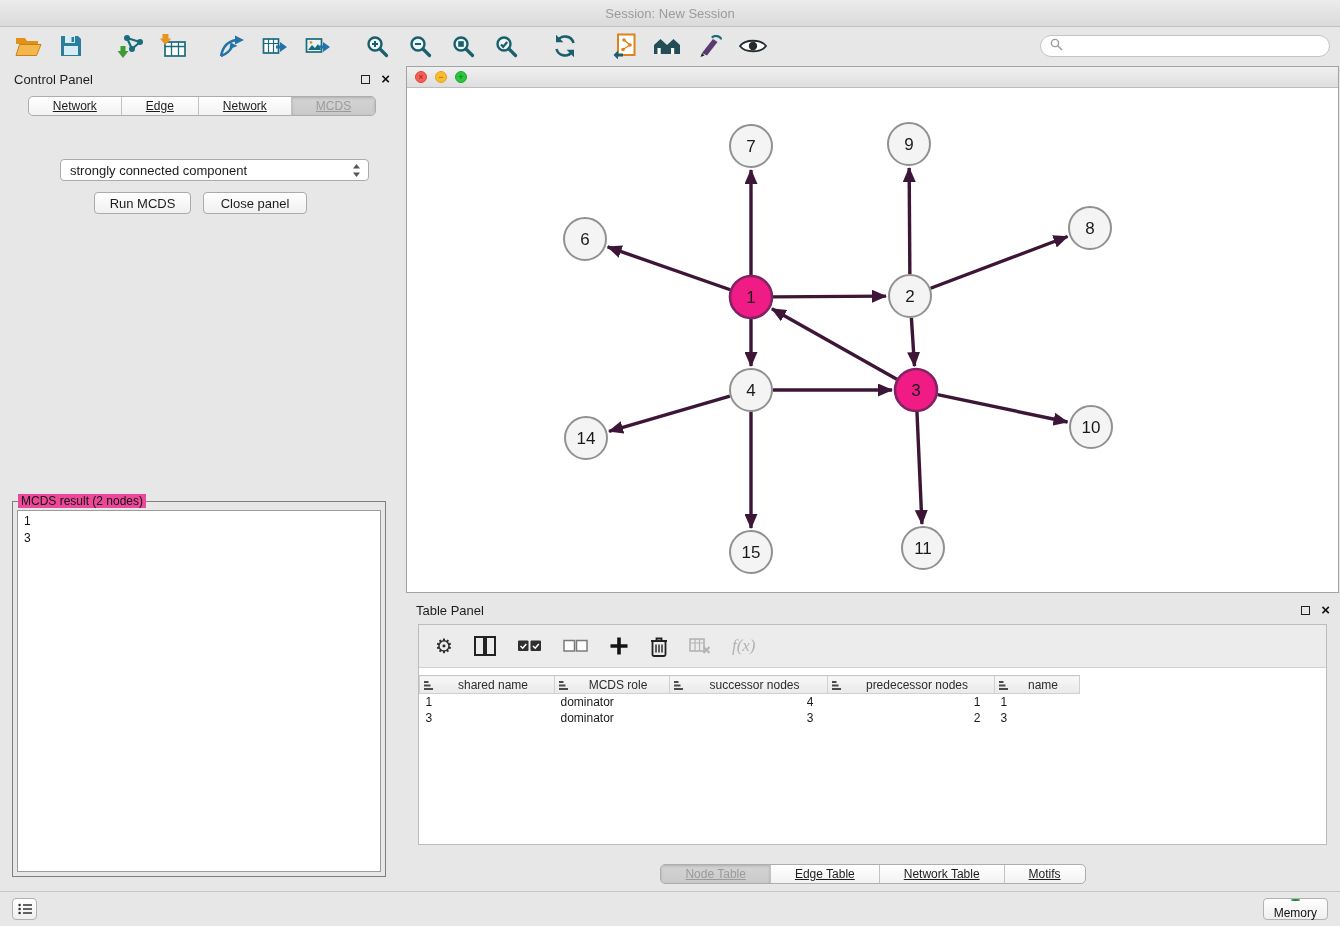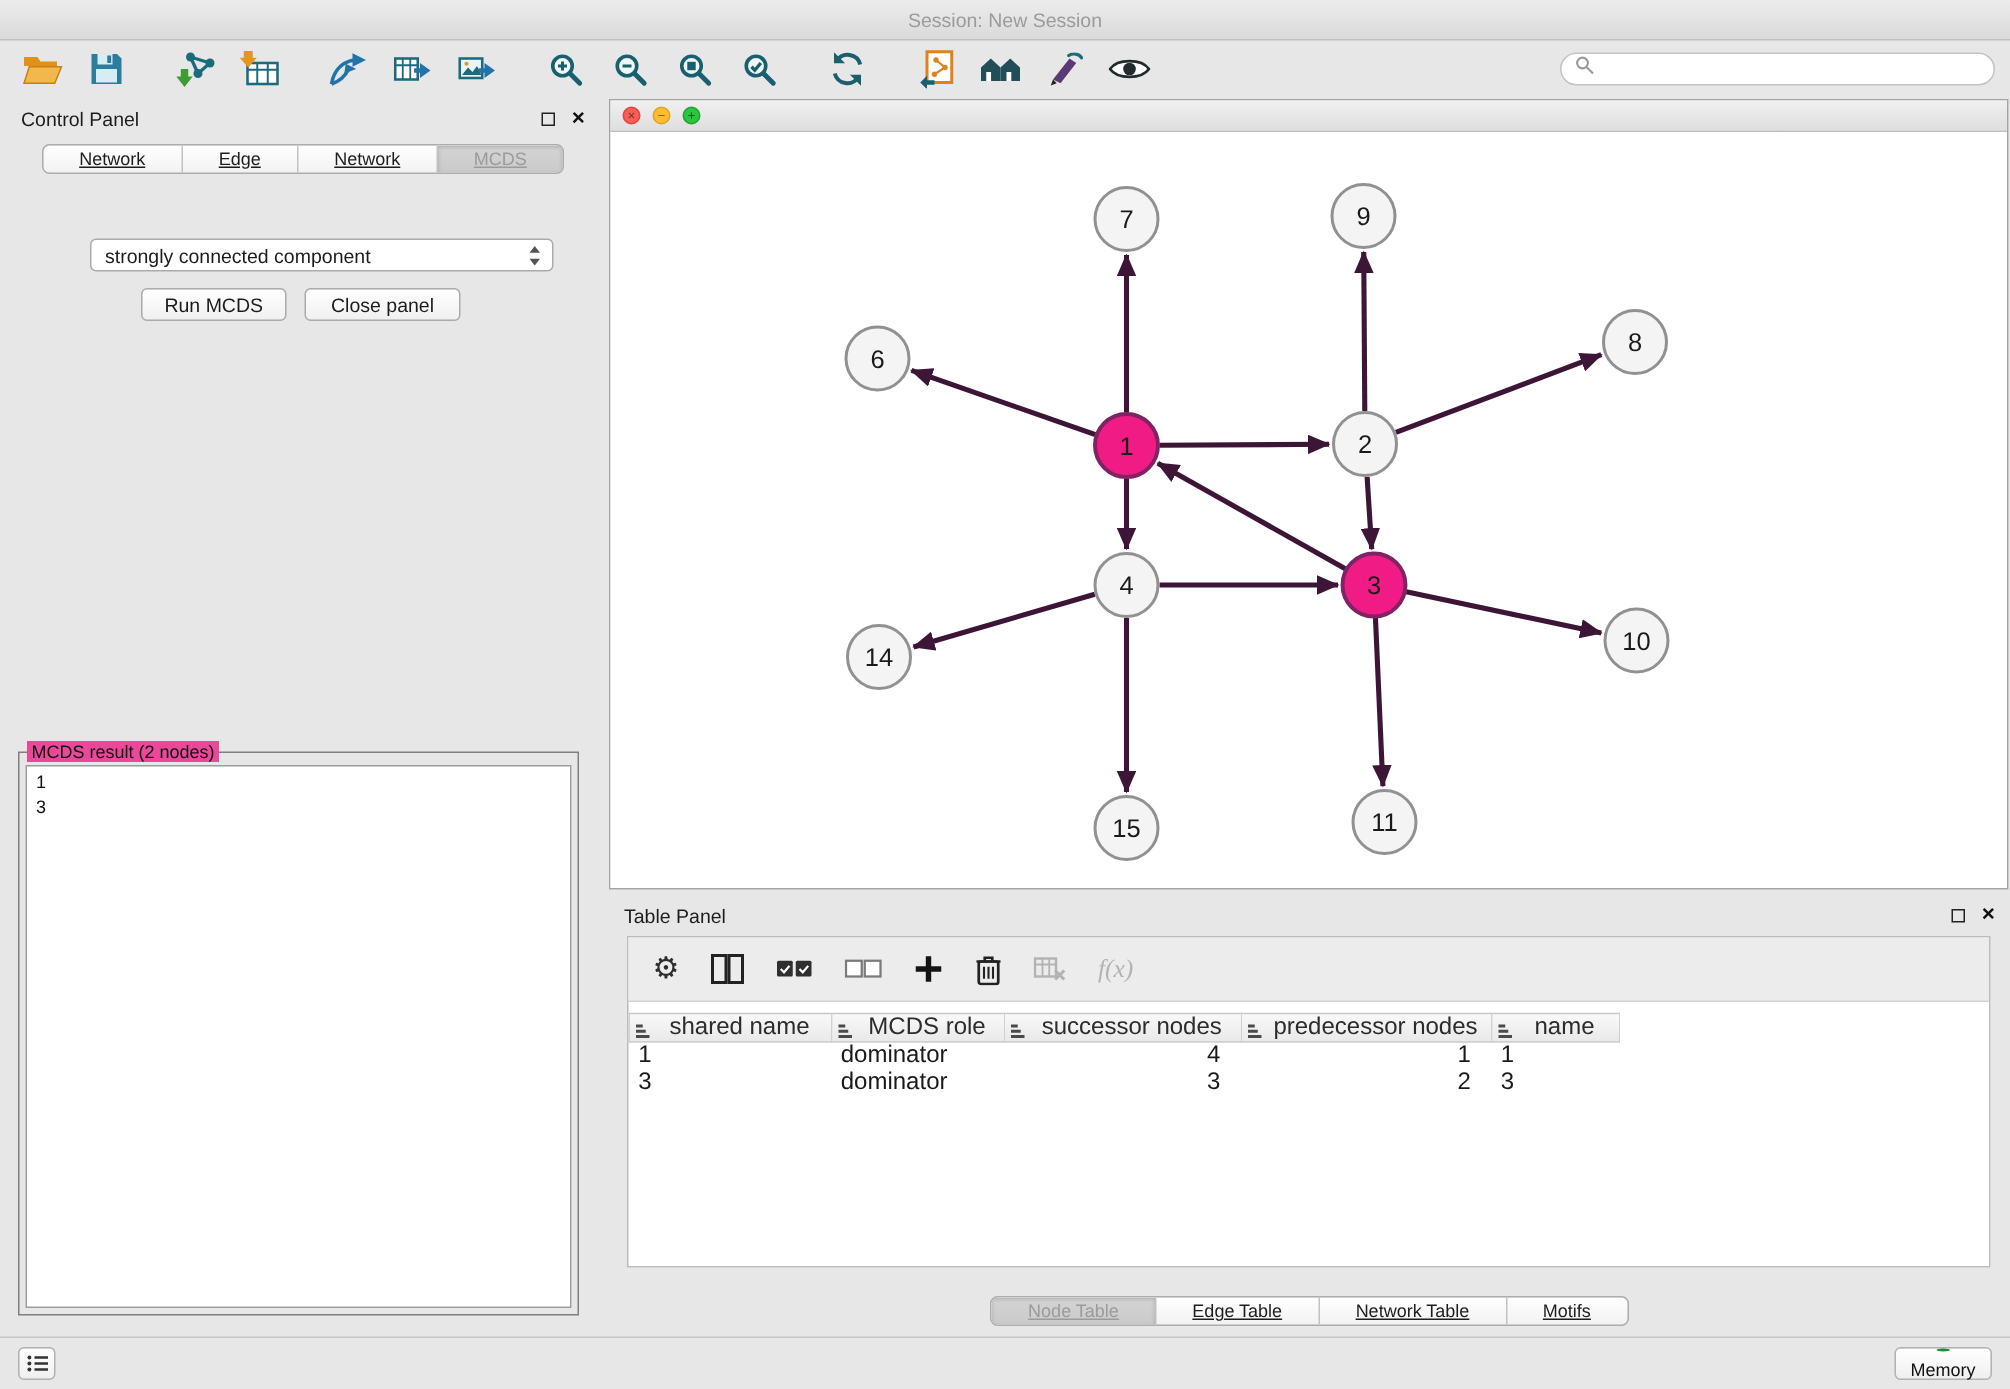--- a/index.html
+++ b/index.html
@@ -107,21 +107,21 @@
     background:#fff; border:1px solid #bcbcbc;
   }
   .tp-toolbar {
     height:43px; background:#ececec; border-bottom:1px solid #d2d2d2;
     display:flex; align-items:center; gap:21px; padding:0 16px;
   }
   .tpi { display:flex; align-items:center; justify-content:center; }
   .gear-glyph { font-size:20px; color:#2e2e2e; line-height:20px; }
   .fx-label { font-family:"Liberation Serif", serif; font-style:italic; font-size:17px; color:#b3b3b3; }
   .tp-tablewrap { position:absolute; left:0; right:0; top:50px; bottom:0; overflow:hidden; }
-  table.datatable { border-collapse:collapse; font-size:16px; table-layout:fixed; }
+  table.datatable { border-collapse:collapse; font-size:12px; table-layout:fixed; }
   table.datatable th {
     height:18px; background:linear-gradient(#f8f8f8,#e9e9e9);
     border:1px solid #d0d0d0; border-top-color:#c6c6c6;
     font-weight:normal; color:#2c2c2c; position:relative; text-align:center;
     padding:0 4px 0 16px; overflow:hidden; white-space:nowrap;
   }
   table.datatable th .sort-ic { position:absolute; left:3px; top:4px; }
   table.datatable td { height:16px; padding:0 6px; color:#1a1a1a; overflow:hidden; white-space:nowrap; }
   table.datatable td.right { text-align:right; padding-right:14px; }
   table.datatable td.left { text-align:left; }

